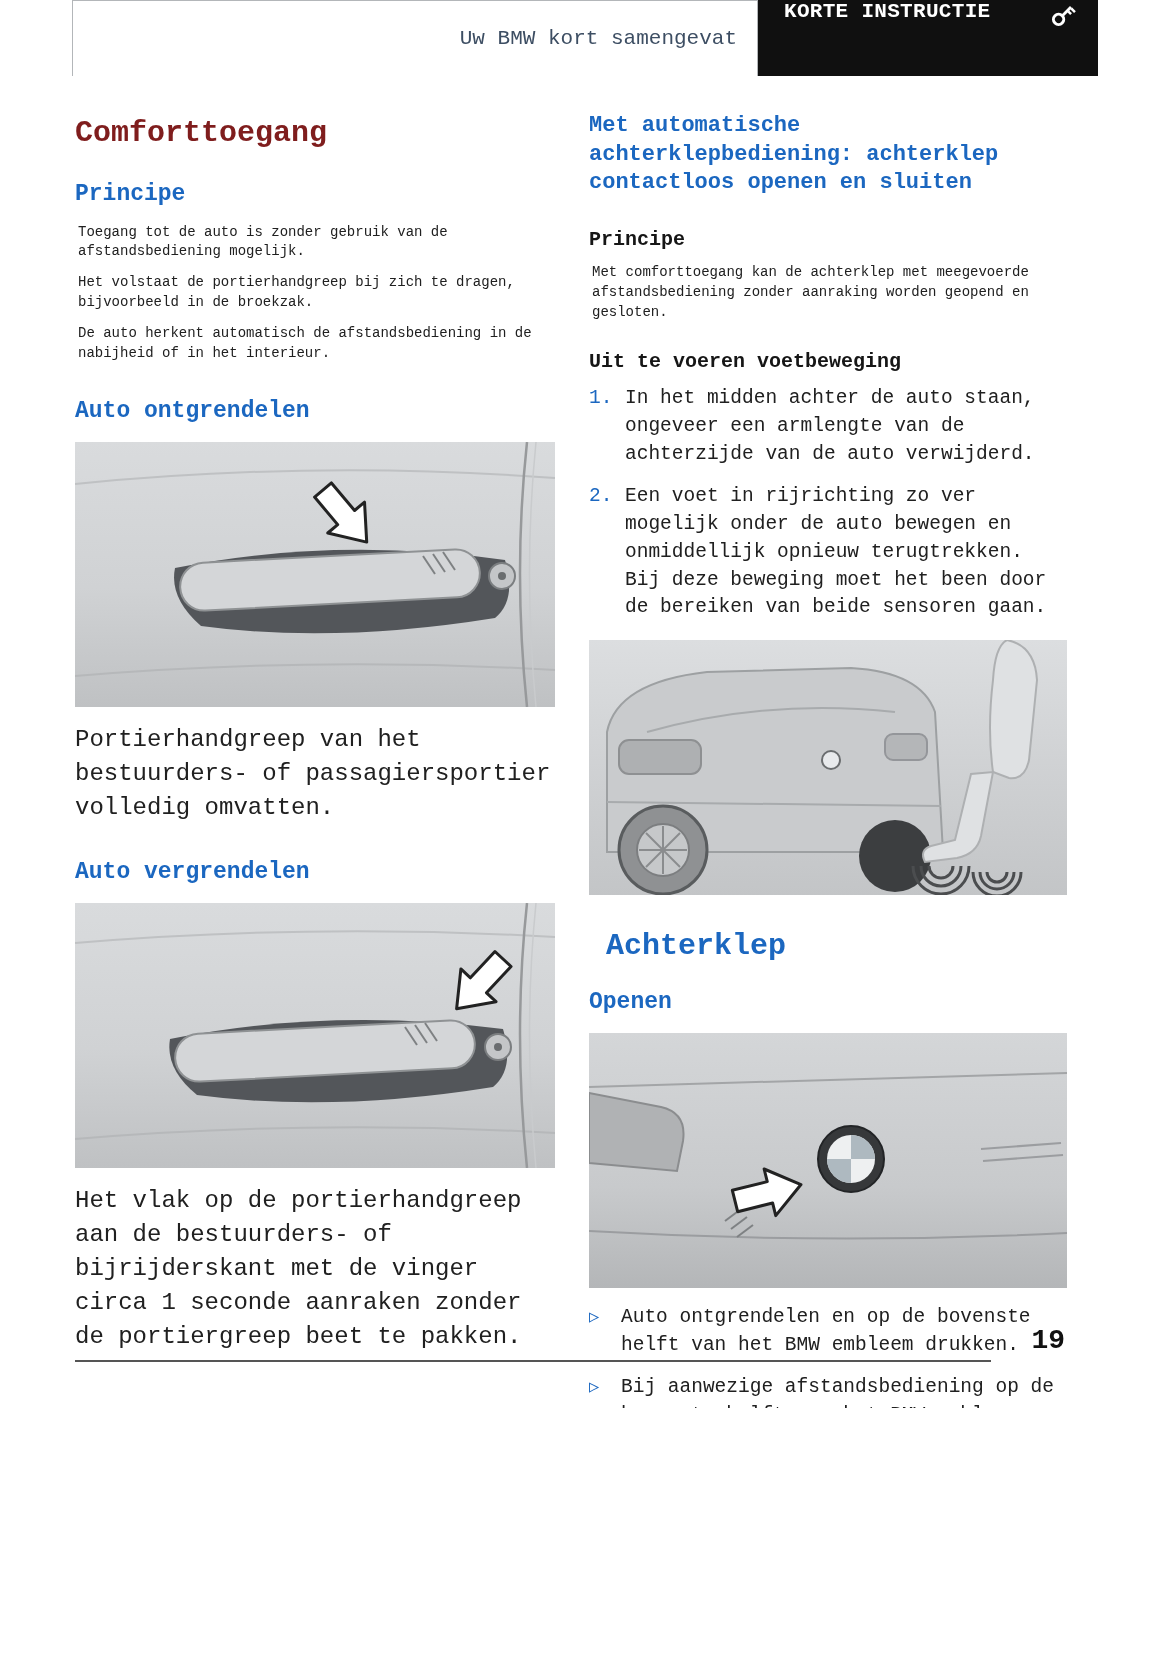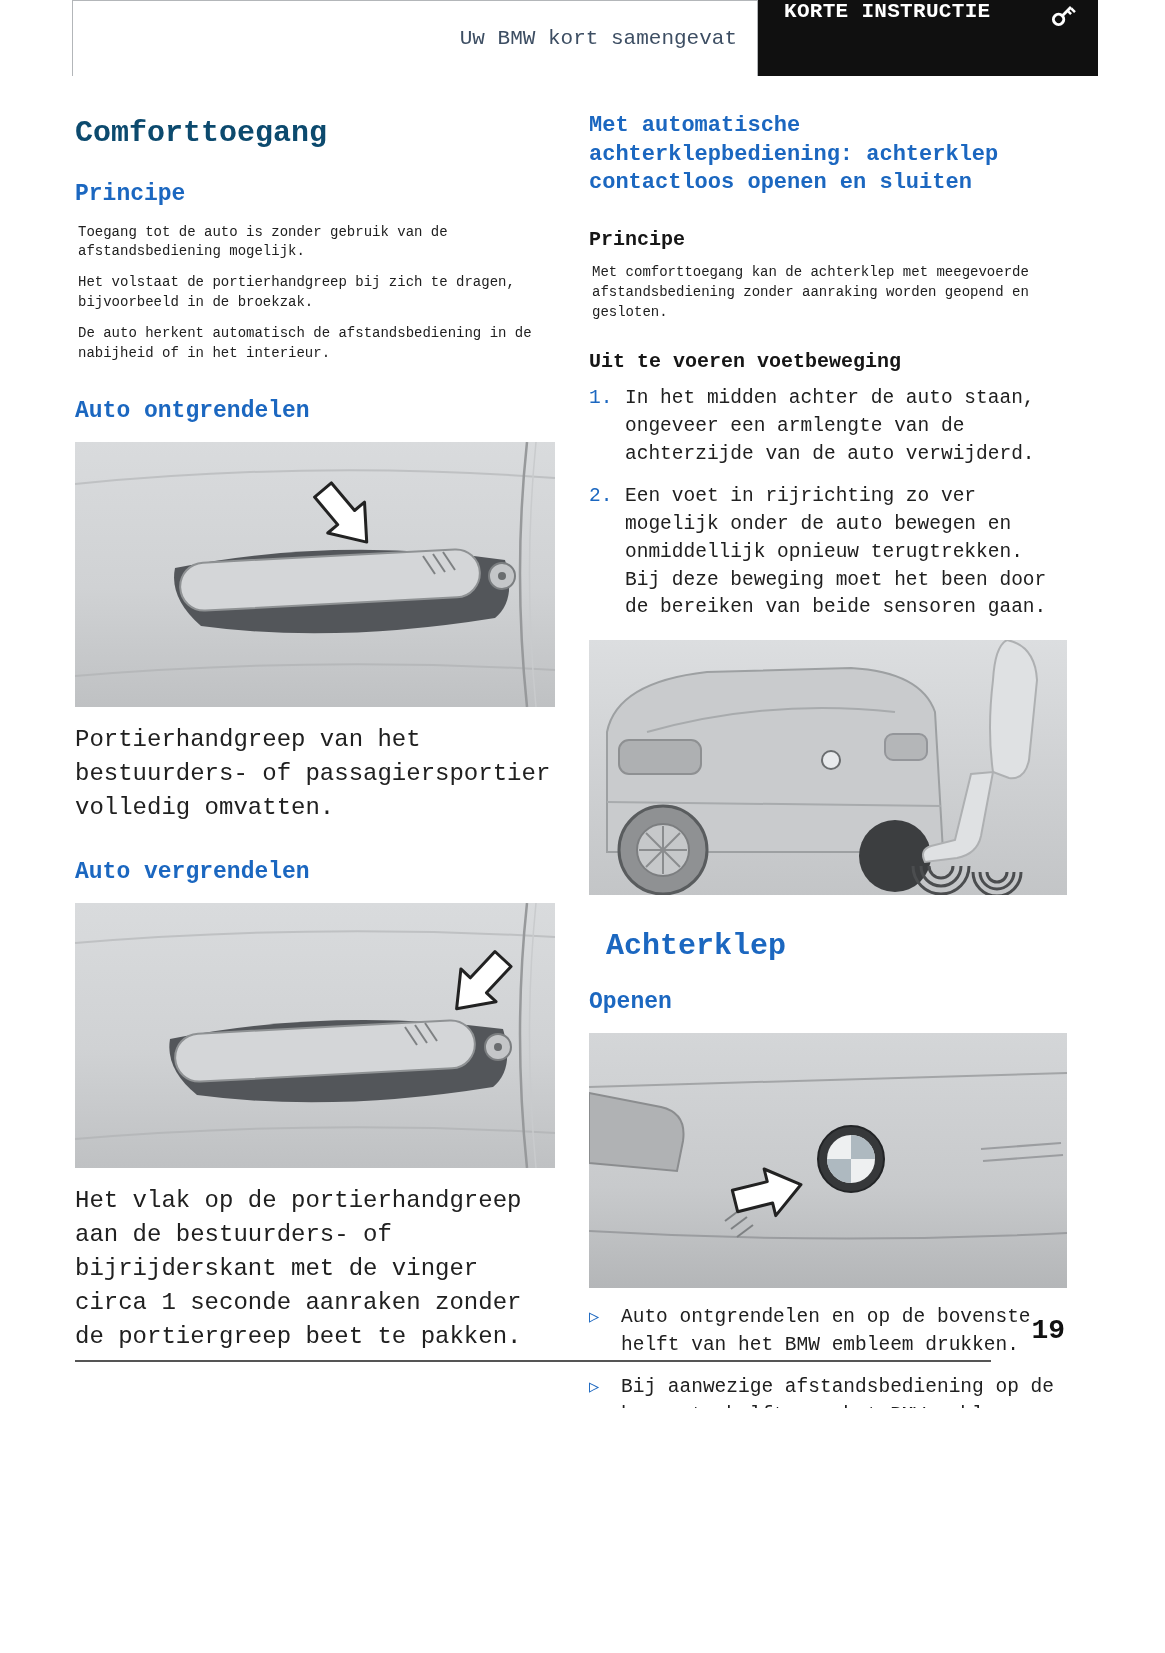--- a/index.html
+++ b/index.html
@@ -24,41 +24,41 @@
     width:340px;background:#101010;color:#ffffff;
     display:flex;align-items:flex-start;justify-content:space-between;
     padding:0 20px 0 26px;box-sizing:border-box;
     font-weight:bold;font-size:21px;letter-spacing:.3px;
   }
   .key-icon{width:30px;height:30px;flex:none;}
   
   .columns{position:absolute;top:96px;left:75px;width:992px;display:flex;gap:34px;}
   .col-left{width:480px;flex:none;}
   .col-right{width:478px;flex:none;}
-  h1.section{font-size:30px;color:#0c4a6e;font-weight:bold;margin:20px 0 30px;line-height:1.15;}
+  h1.section{font-size:30px;color:#7f1d1d;font-weight:bold;margin:20px 0 30px;line-height:1.15;}
   h1.long{font-size:22px;color:#1b67c0;font-weight:bold;margin:16px 0 30px;line-height:1.3;}
   h1.mid{font-size:30px;color:#1b67c0;font-weight:bold;margin:34px 17px 26px;}
   h2.blue{font-size:23px;color:#1b67c0;font-weight:bold;margin:34px 0 16px;}
   h2.blue.first{margin-top:0;}
   h3.black{font-size:20px;color:#161616;font-weight:bold;margin:28px 0 12px;}
   p.body{font-size:14px;line-height:1.42;margin:0 3px 11px;}
   p.caption{font-size:24px;line-height:1.42;margin:0 0 6px;}
   figure{margin:18px 0 16px;width:100%;}
   svg.illus{display:block;width:100%;height:auto;}
   
   .step{display:flex;gap:10px;margin:0 0 15px;}
   .step-num{flex:none;width:26px;color:#1b67c0;font-size:19.5px;line-height:1.42;}
   .step-text{flex:1;font-size:19.5px;line-height:1.42;}
   
   .bullet{display:flex;gap:12px;margin:0 0 15px;}
   .bullet-marker{flex:none;width:20px;color:#1b67c0;font-size:17px;line-height:1.6;}
   .bullet-text{flex:1;font-size:19.5px;line-height:1.42;}
   
   .footer-rule{position:absolute;left:75px;bottom:46px;width:916px;height:2px;background:#555;}
-  .page-number{position:absolute;right:100px;bottom:62px;font-size:28px;font-weight:bold;color:#111;}
+  .page-number{position:absolute;right:100px;bottom:52px;font-size:28px;font-weight:bold;color:#111;}
 </style>
 </head>
 <body>
 
 <div class="page">
 
   <div class="header">
     <div class="header-left">
       <span>Uw BMW kort samengevat</span>
     </div>

